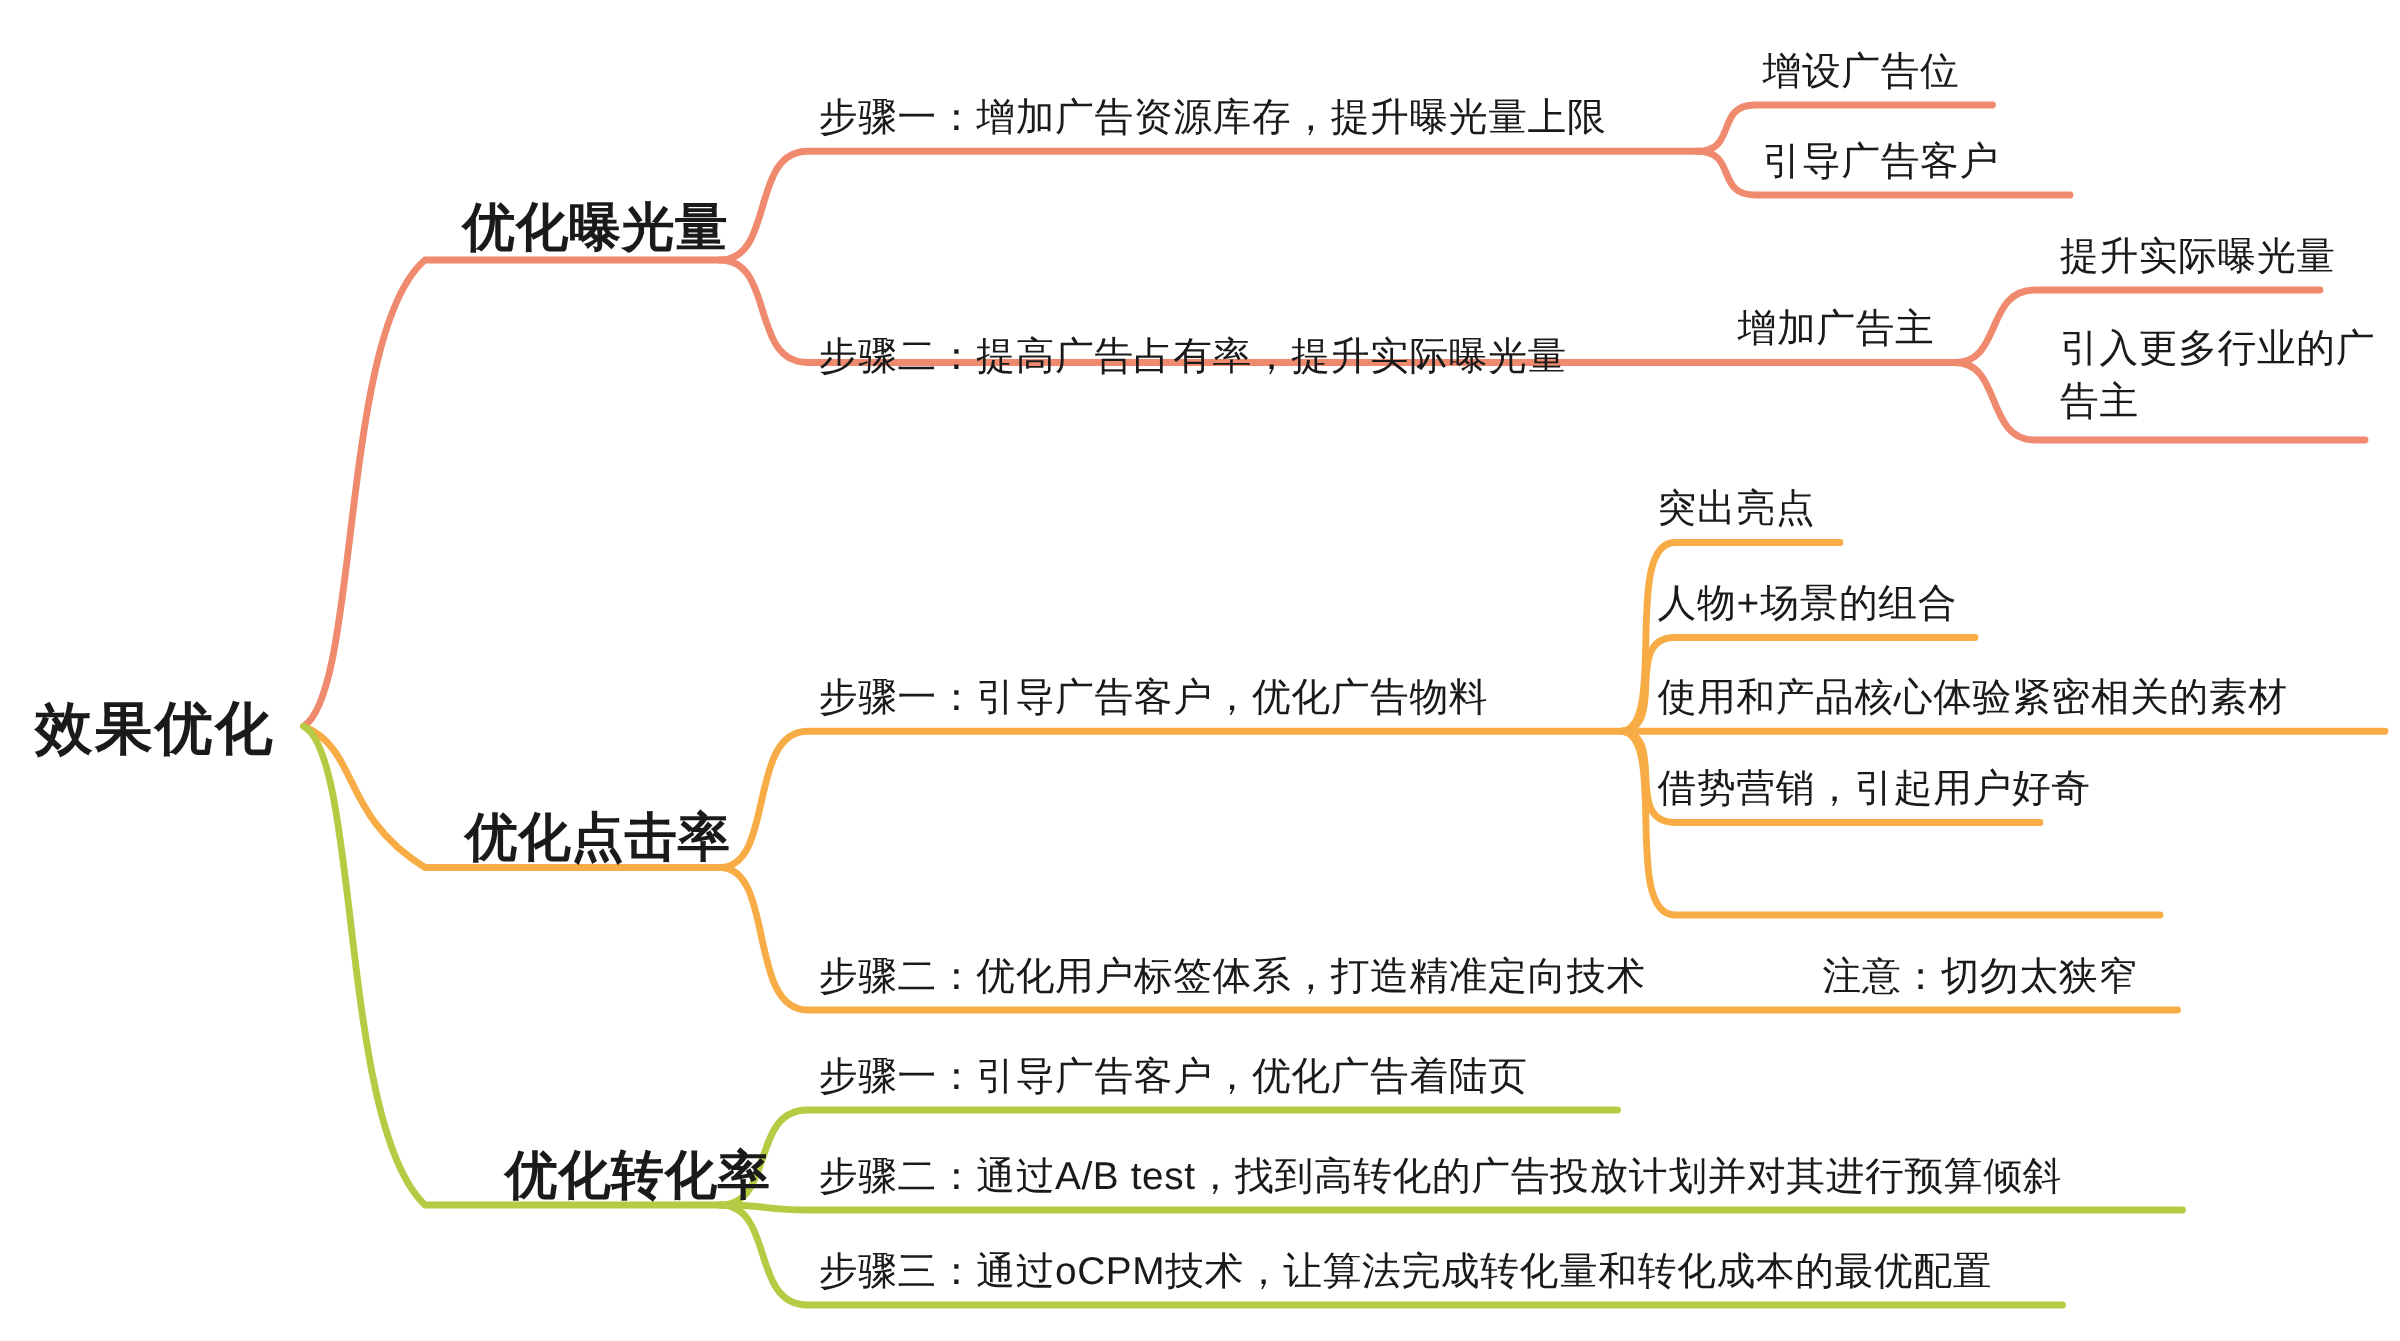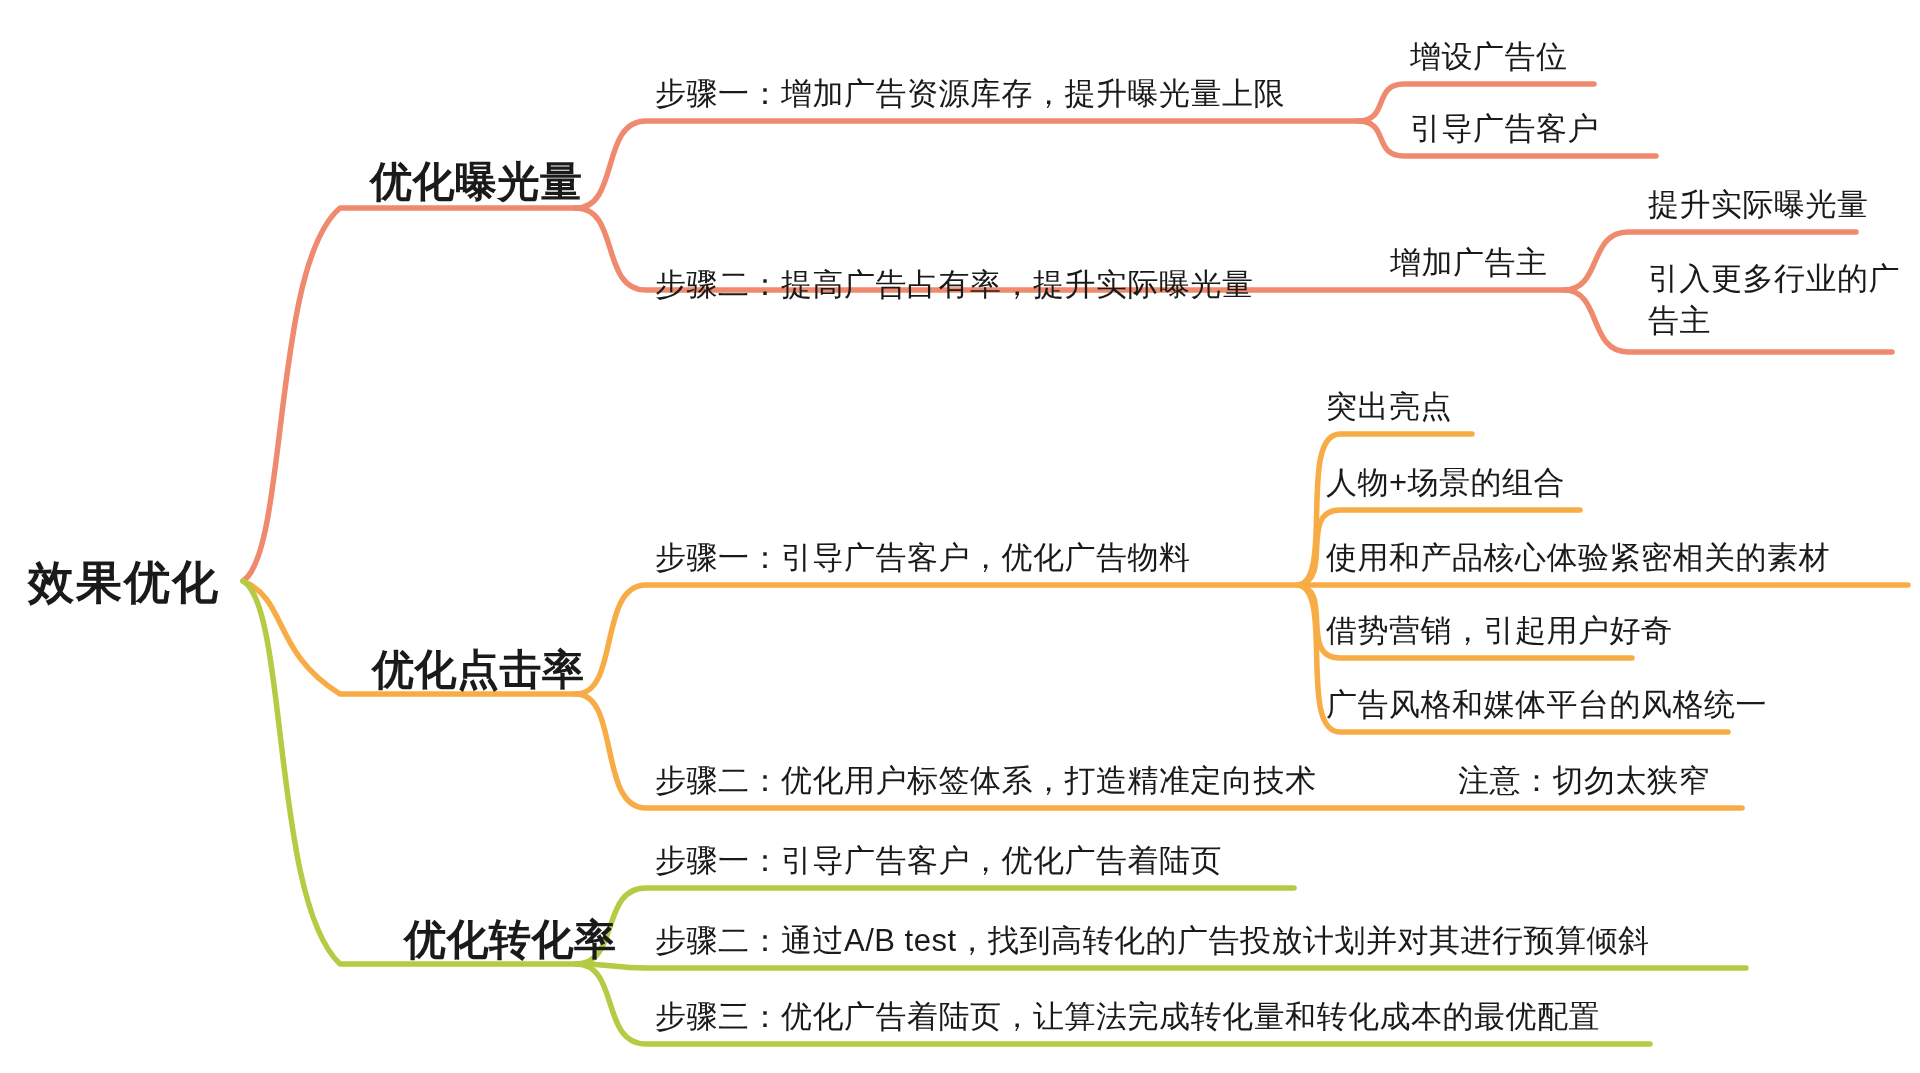--- a/index.html
+++ b/index.html
@@ -56,26 +56,25 @@
   <div class="node" style="left:1410px; top:36px;text-align:center;">增设广告位</div>
   <div class="node" style="left:1410px; top:108px;">引导广告客户</div>
   <div class="node" style="left:655px; top:242px;margin-top:22px;">步骤二：提高广告占有率，提升实际曝光量</div>
   <div class="node" style="left:1390px; top:242px;">增加广告主</div>
   <div class="node" style="left:1648px; top:184px;">提升实际曝光量</div>
   <div class="node wrap" style="left:1648px; top:258px;">引入更多行业的广告主</div>
 
   <div class="node main-label" style="left:372px; top:642px;">优化点击率</div>
   <div class="node" style="left:655px; top:537px;">步骤一：引导广告客户，优化广告物料</div>
   <div class="node" style="left:1326px; top:386px;">突出亮点</div>
-  <div class="node" style="left:1326px; top:462px;">人物+场景的组合</div>
+  <div class="node" style="left:1326px; top:462px;font-family:Liberation Mono, monospace;">人物+场景的组合</div>
   <div class="node" style="left:1326px; top:537px;">使用和产品核心体验紧密相关的素材</div>
   <div class="node" style="left:1326px; top:610px;">借势营销，引起用户好奇</div>
-  <div class="node" style="left:1326px; top:684px;">广告风格和媒体平台的风格统一</div>
   <div class="node" style="left:655px; top:760px;">步骤二：优化用户标签体系，打造精准定向技术</div>
   <div class="node" style="left:1458px; top:760px;">注意：切勿太狭窄</div>
 
   <div class="node main-label" style="left:372px; top:912px;margin-left:32px;">优化转化率</div>
   <div class="node" style="left:655px; top:840px;">步骤一：引导广告客户，优化广告着陆页</div>
   <div class="node" style="left:655px; top:920px;">步骤二：通过A/B test，找到高转化的广告投放计划并对其进行预算倾斜</div>
-  <div class="node" style="left:655px; top:996px;">步骤三：优化广告着陆页，让算法完成转化量和转化成本的最优配置</div>
+  <div class="node" style="left:655px; top:996px;">步骤三：通过oCPM技术，让算法完成转化量和转化成本的最优配置</div>
 
 
 </div>
 
 </body></html>

